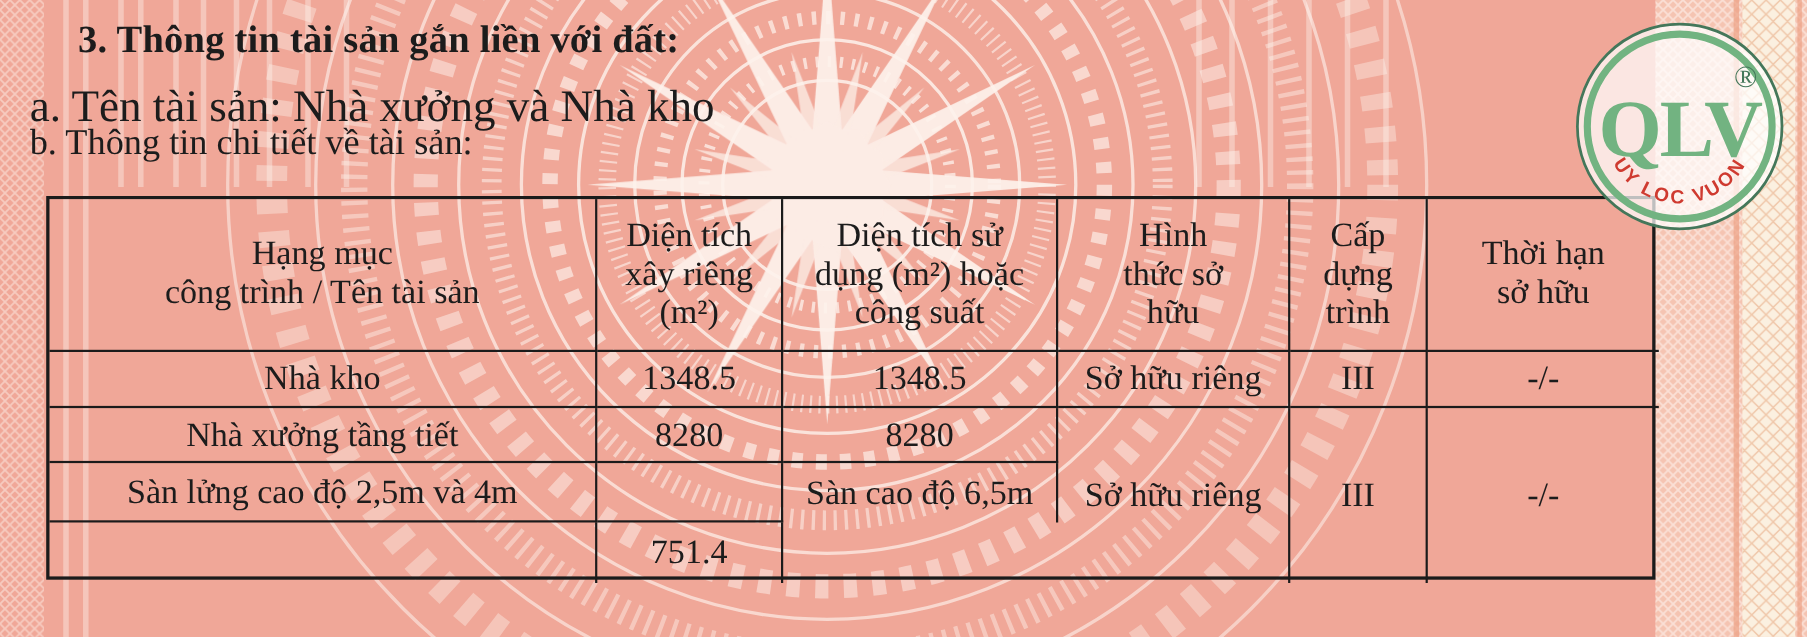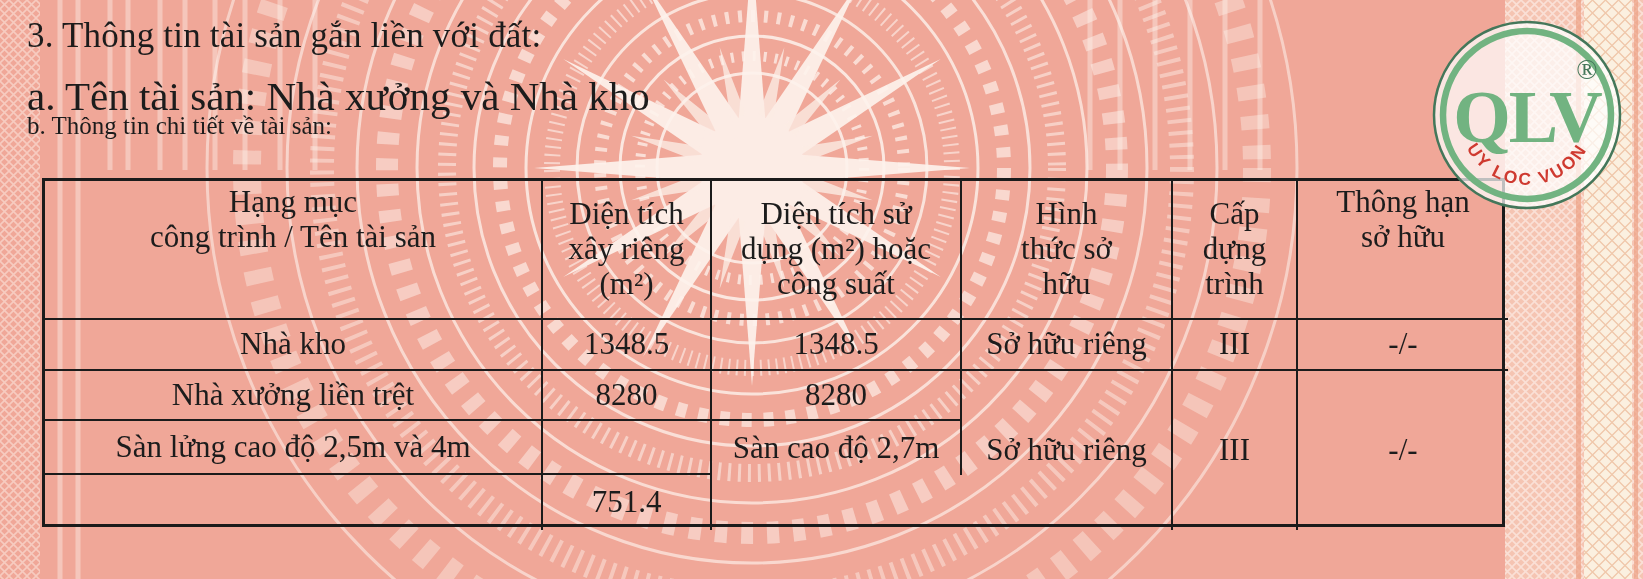--- a/index.html
+++ b/index.html
@@ -6,23 +6,23 @@
   #page{
     position:relative;
     width:1643px;height:579px;
     overflow:hidden;
     background:#f0a798;
     font-family:"Liberation Serif","DejaVu Serif",serif;
     color:#1c1c1c;
   }
   #bg-svg{position:absolute;left:0;top:0;z-index:0;}
   .toptext{position:absolute;left:27px;z-index:2;white-space:nowrap;}
-  #section-title{top:16px;font-size:35px;font-weight:normal;letter-spacing:.2px;}
+  #section-title{top:16px;font-size:35px;font-weight:bold;letter-spacing:.2px;margin-left:44px;}
   #line-a{top:72px;font-size:41px;}
-  #line-b{top:112px;font-size:25px;}
+  #line-b{top:112px;font-size:33px;}
   #asset-table{
     position:absolute;left:42px;top:178px;z-index:2;
     width:1463px;height:349px;
     display:grid;
     grid-template-columns:498px 169px 250px 211px 125px 210px;
     grid-template-rows:139px 51px 50px 54px 55px;
     border:3px solid #1b1b1b;
     box-sizing:border-box;
   }
   .cell{
@@ -31,21 +31,21 @@
     box-sizing:border-box;
     display:flex;align-items:center;justify-content:center;
     text-align:center;
     font-size:31px;line-height:1.12;
     padding:2px 6px;
     white-space:pre-line;
     overflow:hidden;
   }
   .cell.last-col{border-right:none;}
   .cell.last-row{border-bottom:none;}
-  .cell.top-align{align-items:flex-start;padding-top:4px;}
+  .cell.top-align{align-items:flex-start;padding-top:32px;}
   .merged{grid-row:3/6;}
   .mcol4{grid-column:4;}
   .mcol5{grid-column:5;}
   .mcol6{grid-column:6;}
   #qlv-logo{position:absolute;left:1430px;top:18px;z-index:3;}
 </style>
 </head>
 <body>
 
 <div id="page">
@@ -158,42 +158,42 @@
 (m²)</div>
     <div class="cell">Diện tích sử
 dụng (m²) hoặc
 công suất</div>
     <div class="cell">Hình
 thức sở
 hữu</div>
     <div class="cell">Cấp
 dựng
 trình</div>
-    <div class="cell last-col top-align">Thông hạn
+    <div class="cell last-col top-align">Thời hạn
 sở hữu</div>
 
     <div class="cell">Nhà kho</div>
     <div class="cell">1348.5</div>
     <div class="cell">1348.5</div>
     <div class="cell">Sở hữu riêng</div>
     <div class="cell">III</div>
     <div class="cell last-col">-/-</div>
 
     <div class="cell merged mcol4 last-row">Sở hữu riêng</div>
     <div class="cell merged mcol5 last-row">III</div>
     <div class="cell merged mcol6 last-row last-col">-/-</div>
 
-    <div class="cell">Nhà xưởng liền trệt</div>
+    <div class="cell">Nhà xưởng tầng tiết</div>
     <div class="cell">8280</div>
     <div class="cell">8280</div>
 
     <div class="cell">Sàn lửng cao độ 2,5m và 4m</div>
     <div class="cell"></div>
 
-    <div class="cell last-row">Sàn cao độ 2,7m</div>
+    <div class="cell last-row">Sàn cao độ 6,5m</div>
     <div class="cell last-row"></div>
     <div class="cell last-row">751.4</div>
   </div>
 
   <svg id="qlv-logo" width="194" height="194" viewBox="-97 -97 194 194">
     <circle r="93" fill="#ffffff" fill-opacity="0.72"></circle>
     <circle r="93" fill="none" stroke="#44775a" stroke-width="2.5"></circle>
     <circle r="84" fill="none" stroke="#72b381" stroke-width="6.5"></circle>
     <text x="0" y="27" text-anchor="middle" font-family="Liberation Serif, DejaVu Serif, serif" font-weight="bold" font-size="74" letter-spacing="-2" fill="#72b381">QLV</text>
     <text x="60" y="-36" text-anchor="middle" font-family="Liberation Serif, DejaVu Serif, serif" font-size="28" fill="#44775a">®</text>

